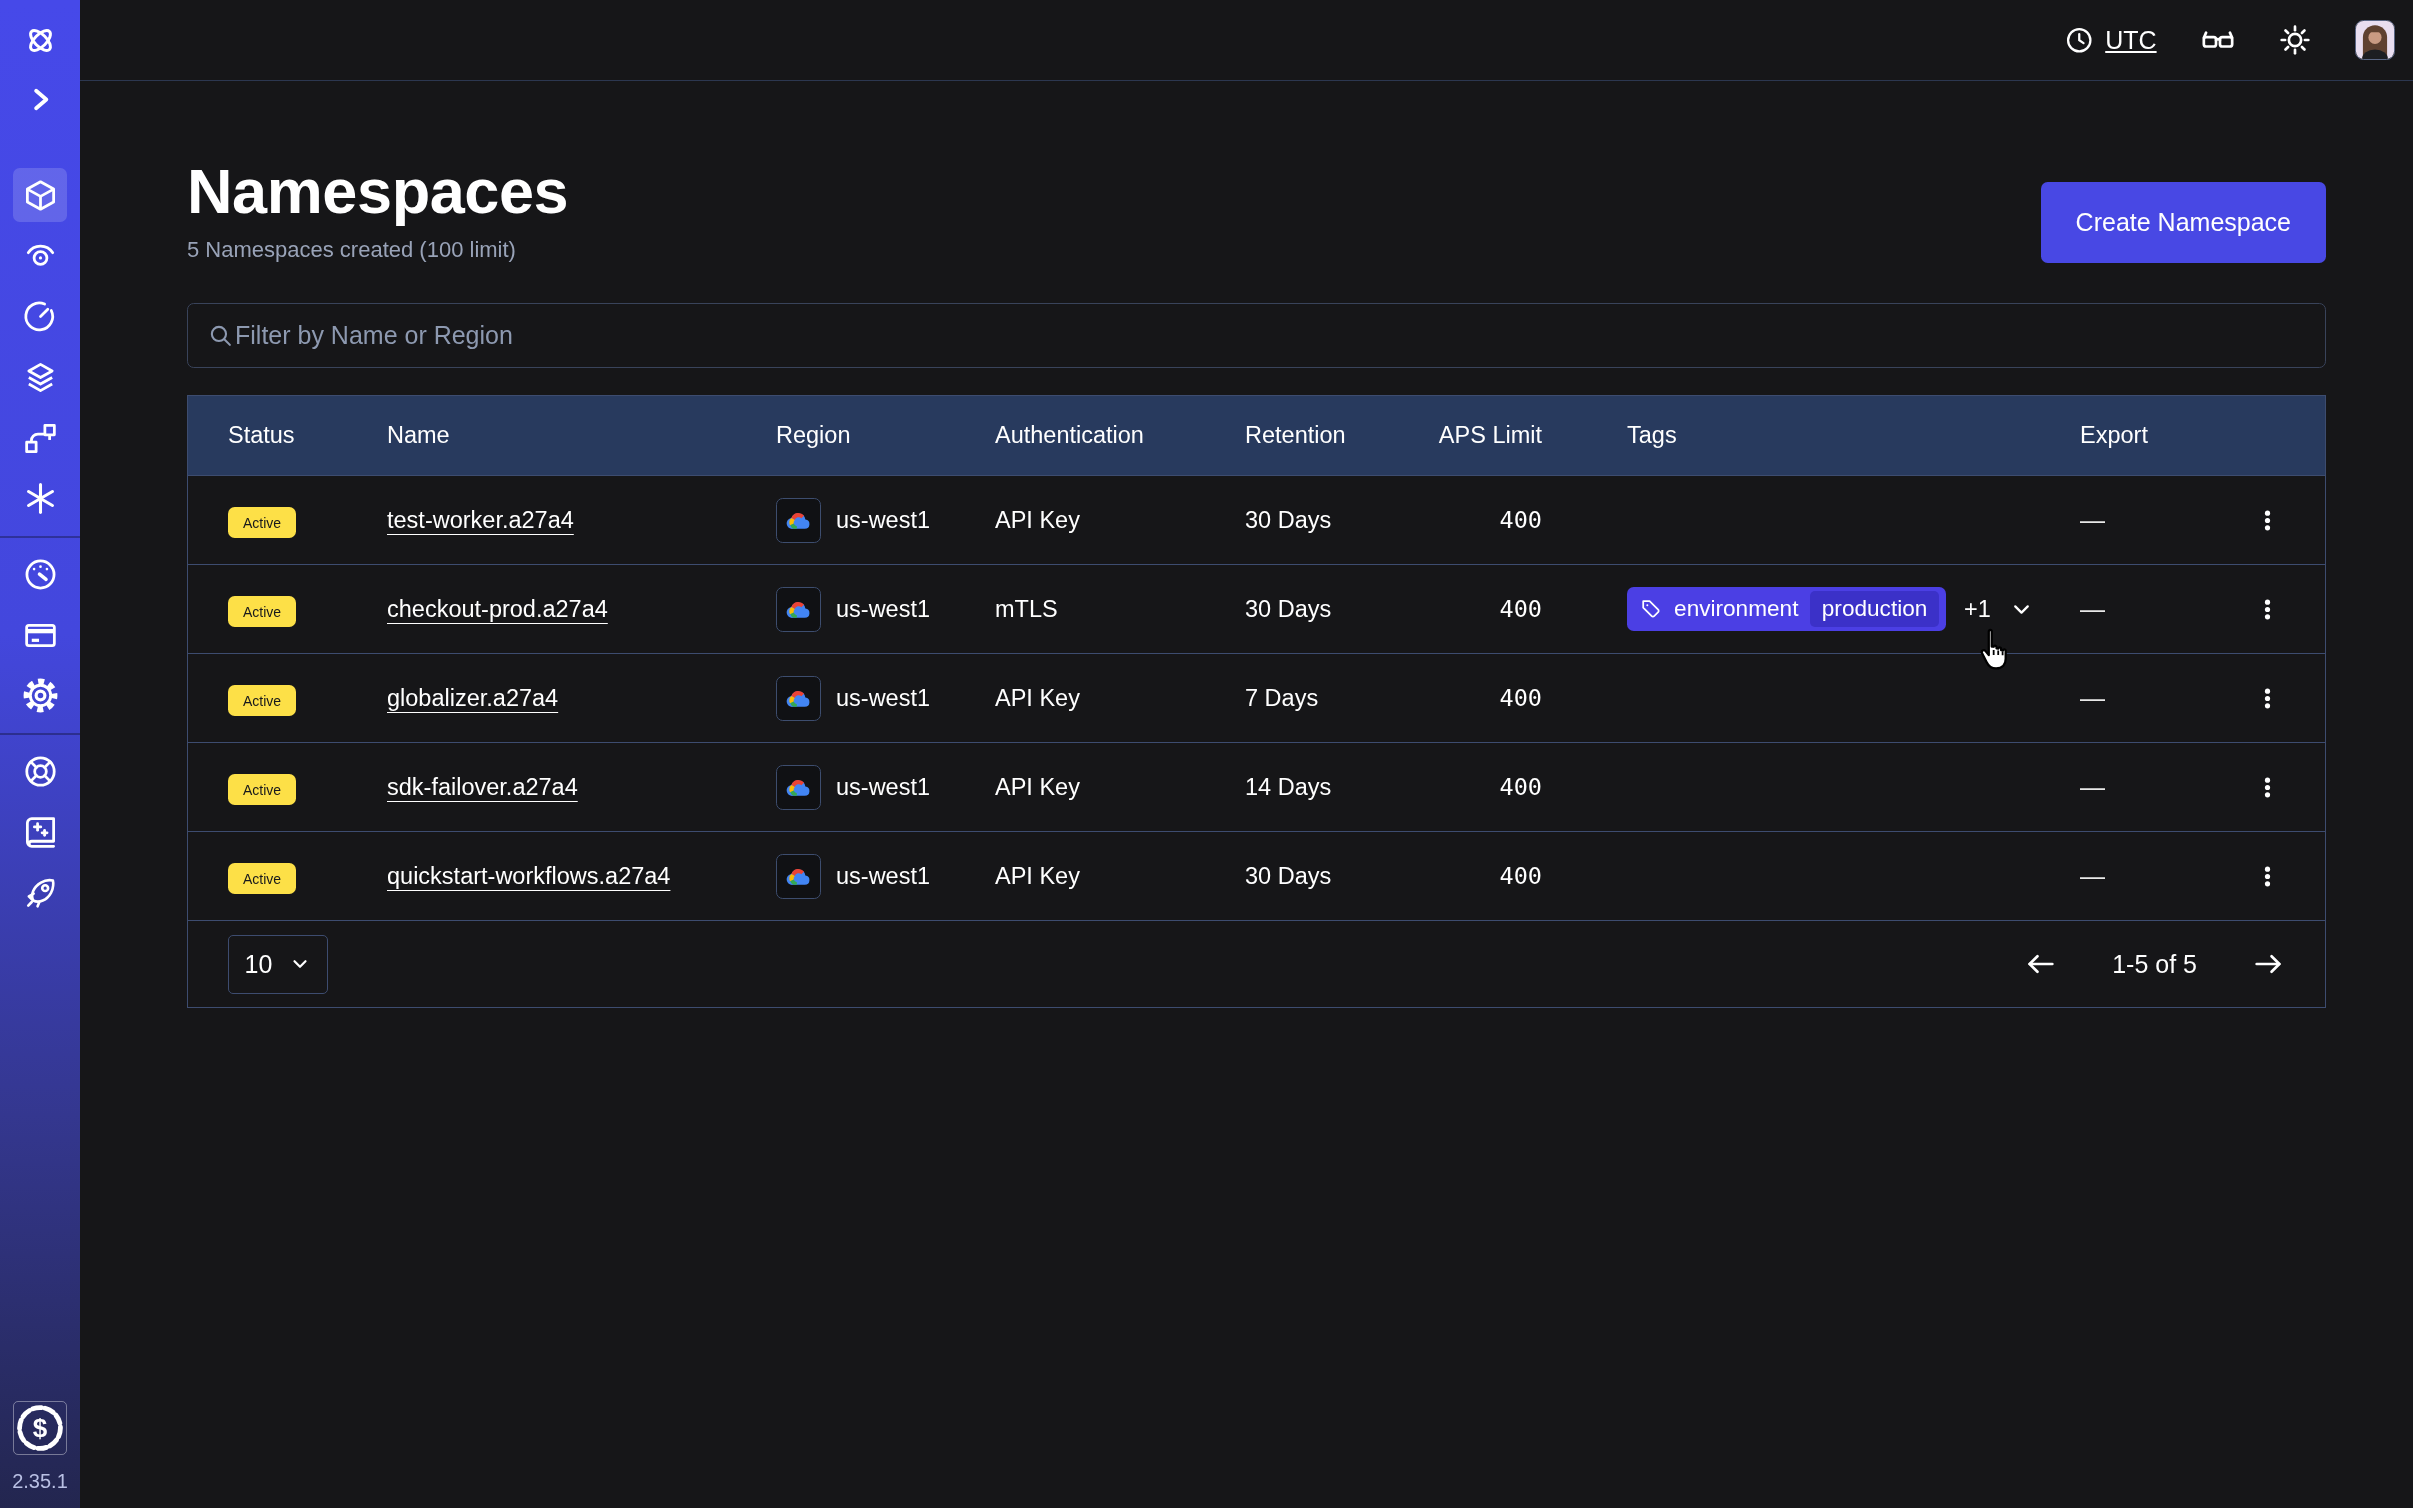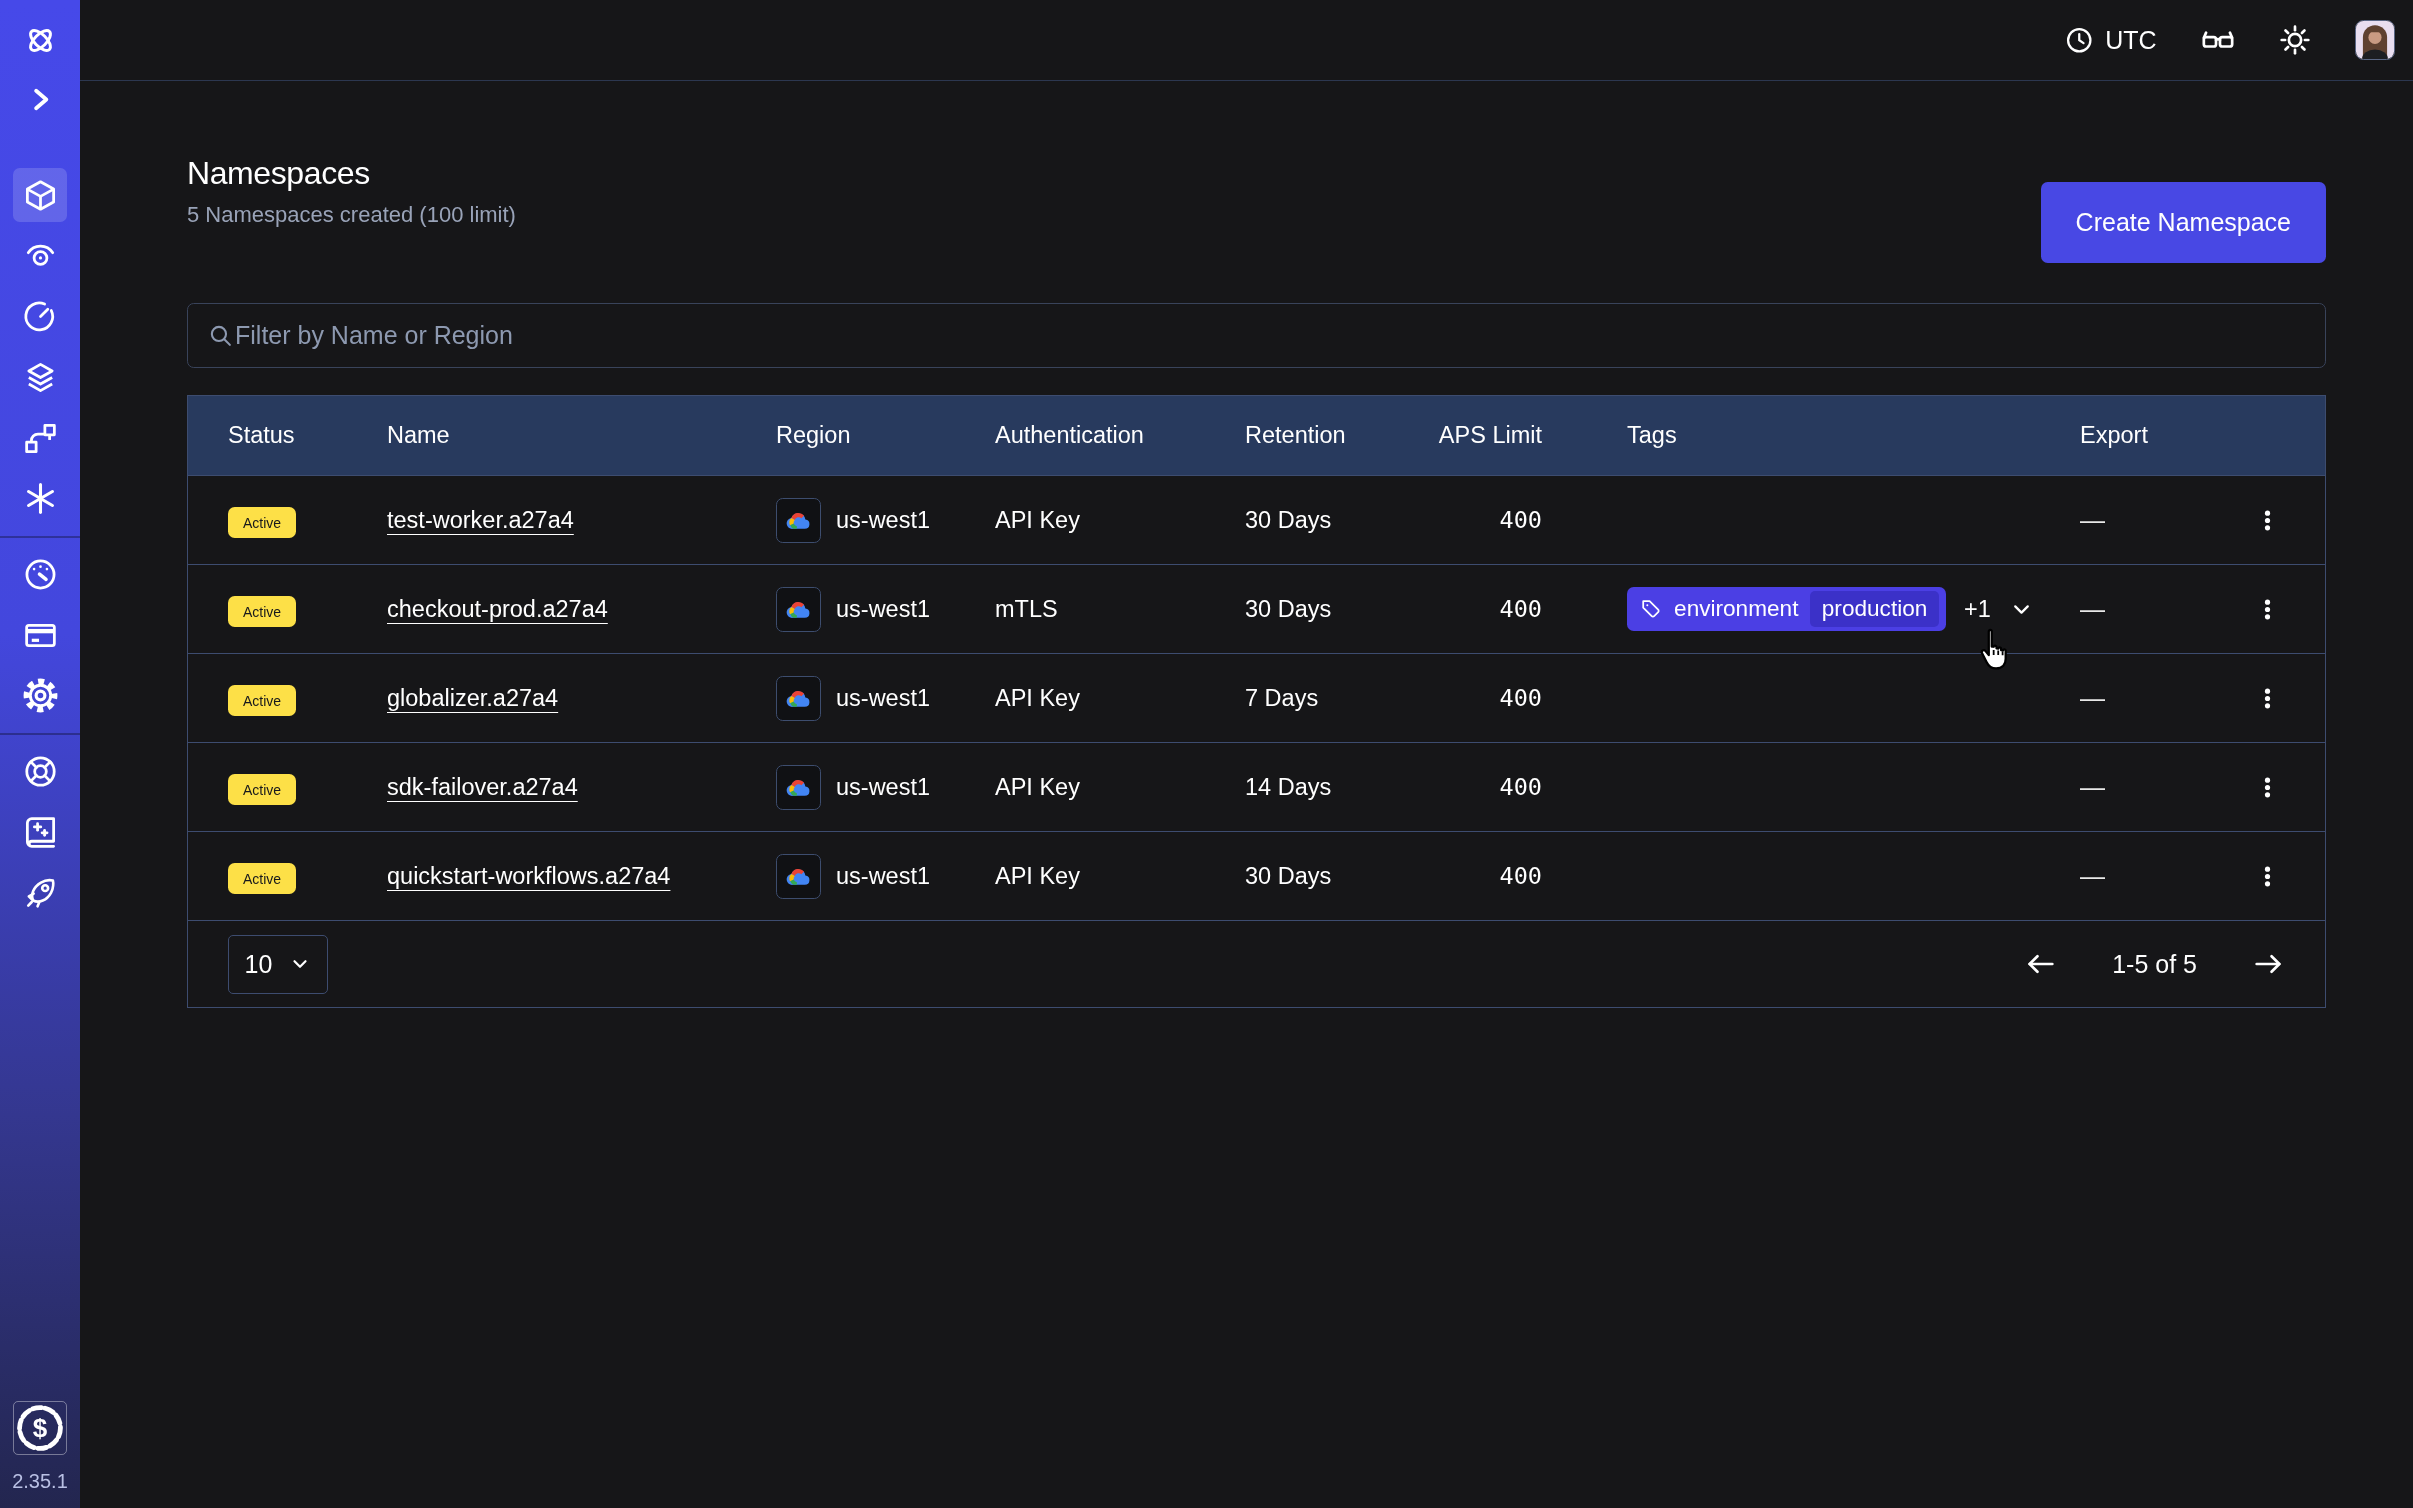--- a/index.html
+++ b/index.html
@@ -24,30 +24,30 @@
   .nav-group { display:flex; flex-direction:column; align-items:center; gap:6.7px; width:100%; }
   .side-divider { width:100%; height:1.7px; background:rgba(0,0,0,0.3); margin:10px 0; flex:0 0 auto; }
   .side-bottom { margin-top:auto; display:flex; flex-direction:column; align-items:center; padding-bottom:15px; }
   .promo-btn { width:54px; height:54px; border:1.7px solid rgba(255,255,255,0.38); border-radius:5px;
     display:flex; align-items:center; justify-content:center; background:transparent; cursor:pointer; }
   .version { margin-top:15px; font-size:20px; color:#b9c0e4; }
   
   .topbar {
     position:absolute; left:80px; right:0; top:0; height:81px;
     background:#161618; border-bottom:1.7px solid #2c3750;
-    display:flex; align-items:center; justify-content:flex-end; gap:44px; padding-right:18.4px; z-index:10;
+    display:flex; align-items:center; justify-content:flex-end; gap:44px; padding-right:18.4px; z-index:10;text-decoration:underline;
   }
   .tz { display:flex; align-items:center; gap:11.7px; font-size:25px; cursor:pointer; }
   .icon-btn { background:none; border:none; color:#fff; display:flex; align-items:center; cursor:pointer; }
   .avatar { width:40px; height:40px; border-radius:8.4px; border:1.7px solid #5a6684; overflow:hidden; cursor:pointer; }
   .avatar svg { display:block; width:100%; height:100%; }
   
   .main { position:absolute; left:80px; top:81px; right:0; bottom:0; padding:0 87px 0 107px; }
   .page-header { display:flex; justify-content:space-between; align-items:flex-start; margin-top:74px; }
-  h1 { font-size:32px; font-weight:400; letter-spacing:-0.4px; }
+  h1 { font-size:63px; font-weight:700; letter-spacing:-0.4px; }
   .subtitle { font-size:22px; color:#99a3b8; margin-top:10px; }
   .create-btn {
     margin-top:27px; height:81px; padding:0 35px; border:none; border-radius:6.7px;
     background:#4848e4; color:#fff; font-size:25px; font-family:inherit; cursor:pointer;
   }
   .search {
     margin-top:40px; height:65px; border:1.7px solid #39435a; border-radius:6.7px;
     display:flex; align-items:center; gap:2px; padding:0 20px; background:#161618;
   }
   .search input { flex:1; background:transparent; border:none; outline:none; color:#e7ecf5;

